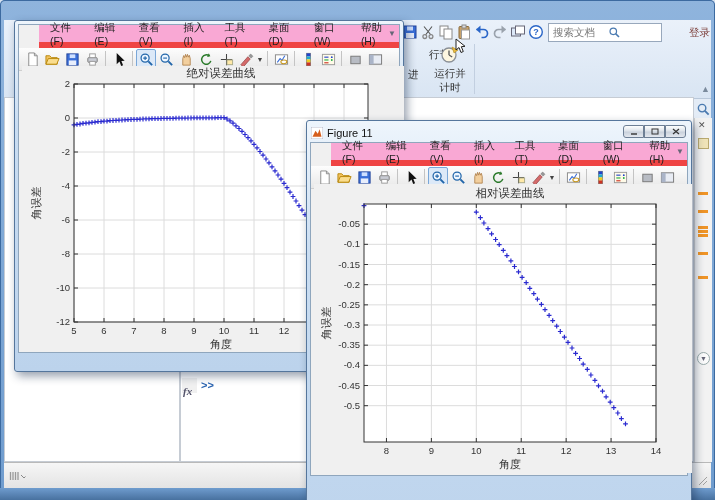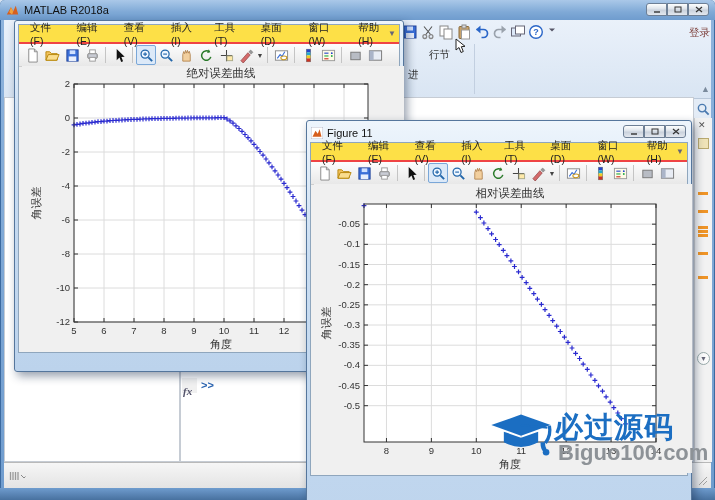--- a/index.html
+++ b/index.html
@@ -60,21 +60,21 @@
   .status-cell{position:absolute;top:3px;height:19px;border-left:1px solid #c6c6c6;font-size:11px;color:#333;display:flex;align-items:center;padding:0 10px;}
   #resize-grip{position:absolute;right:2px;top:12px;width:12px;height:12px;}
   #bottom-border{position:absolute;left:0;top:488px;width:715px;height:12px;background:linear-gradient(#6f9cce,#48719f);}
 
   
   .figwin{position:absolute;padding:3px;background:linear-gradient(#eef5fc,#c9ddf2 30%,#bcd3ec);
     border:1px solid #55769c;border-radius:3px;box-shadow:3px 4px 10px rgba(20,40,70,.45);box-sizing:border-box;}
   .fig-titlebar{height:18px;display:flex;align-items:center;position:relative;}
   .fig-title{font-size:11px;color:#111;margin-left:4px;}
   .fig-body{background:#f0f0f0;border:1px solid #8fa6bd;position:relative;}
-  .fig-menubar{height:17px;background:#fde047;border-bottom:2px solid #ef4444;display:flex;align-items:center;padding-left:4px;position:relative;}
+  .fig-menubar{height:17px;background:#f9a8d4;border-bottom:6px solid #ef4444;display:flex;align-items:center;padding-left:4px;position:relative;margin-left:20px;}
   .fig-menubar .mitem{font-size:10.5px;color:#222;padding:0 7px;}
   .menu-overflow{position:absolute;right:3px;color:#667;font-size:8px;}
   .fig-toolbar{height:22px;background:linear-gradient(#fdfdfd,#e8e8e8);border-bottom:1px solid #cfcfcf;display:flex;align-items:center;padding-left:3px;}
   .fig-toolbar .ticon{width:18px;height:18px;display:flex;align-items:center;justify-content:center;border:1px solid transparent;}
   .fig-toolbar .ticon.selected{border:1px solid #7aa7d8;background:#dce9f8;border-radius:2px;}
   .fig-toolbar .tsep{width:1px;height:16px;background:#c4c4c4;margin:0 3px;}
   .fig-toolbar .tdrop{width:8px;font-size:7px;color:#444;text-align:center;}
   .fig-canvas{position:absolute;left:3px;right:3px;bottom:3px;background:#f0f0f0;}
 
   svg text{font-family:"Liberation Sans",sans-serif;}
@@ -85,46 +85,20 @@
   #wm-en{position:absolute;left:70px;top:42px;font-size:22px;font-weight:bold;color:#8d9297;white-space:nowrap;}
 
   .z10{z-index:10;} .z20{z-index:20;}
 </style>
 </head>
 <body>
 
 <div id="screen">
 
   <div id="main-window">
-    <div id="main-titlebar">
-      <span style="margin-left:6px;display:inline-flex;">
-        <svg width="13" height="13" viewBox="0 0 16 16">
-            <path d="M1 13 L6 4 L9 9 L12 2 L15 13 Z" fill="#d65f1e"></path>
-            <path d="M6 4 L9 9 L7.5 13 L4 10 Z" fill="#f0a03c"></path>
-          </svg>
-      </span>
-      <span id="main-title">MATLAB R2018a</span>
-      <div class="btn-group" style="right:6px;top:3px;">
-        <div class="wbtn first">
-            <svg width="8" height="7">
-              <path d="M1 6h6" stroke="#333" stroke-width="1.4"></path>
-            </svg>
-          </div>
-        <div class="wbtn">
-            <svg width="8" height="7">
-              <rect x="1" y="1" width="6" height="5" fill="none" stroke="#333"></rect>
-            </svg>
-          </div>
-        <div class="wbtn last">
-            <svg width="8" height="7">
-              <path d="M1 1l6 5M7 1L1 6" stroke="#333" stroke-width="1.2"></path>
-            </svg>
-          </div>
-      </div>
-    </div>
 
     <div id="main-desktop">
 
       <div id="ribbon">
         <div id="qat">
             <span class="qicon"><svg width="16" height="16" viewBox="0 0 16 16">
                 <rect x="2" y="2" width="12" height="12" fill="#3a6fd8" stroke="#24459a"></rect>
                 <rect x="5" y="2.5" width="6" height="4" fill="#cfe0ff"></rect>
                 <rect x="4" y="9" width="8" height="5" fill="#e8eefc"></rect>
               </svg></span>
@@ -155,23 +129,43 @@
                 <rect x="5.5" y="2" width="9" height="8" fill="#fff" stroke="#667"></rect>
               </svg></span>
             <span class="qicon"><svg width="16" height="16" viewBox="0 0 16 16">
                 <circle cx="8" cy="8" r="6.3" fill="#fff" stroke="#2a66c8" stroke-width="1.4"></circle>
                 <text x="8" y="11.2" font-size="9" font-weight="bold" text-anchor="middle" fill="#2a66c8">?</text>
               </svg></span>
             <span class="qicon"><svg width="12" height="12" viewBox="0 0 16 16">
                 <path d="M4 6l4 4 4-4z" fill="#556"></path>
               </svg></span>
           </div>
+        <div id="doc-search">
+          <span>搜索文档</span>
+          <span style="margin-right:2px;display:inline-flex;">
+              <svg width="13" height="13" viewBox="0 0 16 16">
+                <circle cx="6.5" cy="6.5" r="4" fill="none" stroke="#4a7ab0" stroke-width="1.5"></circle>
+                <path d="M9.5 9.5l4 4" stroke="#4a7ab0" stroke-width="2"></path>
+              </svg>
+            </span>
+        </div>
         <span id="sign-in">登录</span>
         <span class="ribbon-fragment" style="left:425px;top:28px;">行节</span>
         <span class="ribbon-fragment" style="left:404px;top:48px;">进</span>
+        <div id="run-time-btn">
+          <span style="display:inline-block;margin-top:1px;">
+            <svg width="22" height="22" viewBox="0 0 22 22">
+                <circle cx="10" cy="12" r="7" fill="#fdf6e0" stroke="#8a8f96" stroke-width="1.3"></circle>
+                <path d="M10 12V7.5M10 12l3.2 2" stroke="#555" stroke-width="1.3"></path>
+                <path d="M13 4l6 3-4 3z" fill="#e8b93c" stroke="#b08a20" stroke-width="0.6"></path>
+              </svg>
+          </span><br>
+          <span>运行并</span><br>
+          <span>计时</span>
+        </div>
         <div id="ribbon-sep"></div>
         <span id="ribbon-collapse">▲</span>
         <span id="mouse-cursor">
           <svg width="13" height="16" viewBox="0 0 13 16">
               <path d="M1 1 L1 12 L4 9.5 L6 14.5 L8.3 13.5 L6.3 8.7 L10 8.3 Z" fill="#fff" stroke="#222" stroke-width="1"></path>
             </svg>
         </span>
       </div>
 
       <div id="combo-bar">
@@ -681,28 +675,14 @@
             <line x1="342" y1="221.69491525423732" x2="338" y2="221.69491525423732" stroke="#333"></line>
             <text x="46" y="224.69491525423732" font-size="9.5" fill="#333" text-anchor="end">-0.5</text>
             <text x="196" y="13" font-size="11.5" fill="#333" text-anchor="middle">相对误差曲线</text>
             <text x="196" y="284" font-size="11" fill="#333" text-anchor="middle">角度</text>
             <text x="16" y="139" font-size="11" fill="#333" text-anchor="middle" transform="rotate(-90 16 139)">角误差</text>
           </svg>
       </div>
     </div>
   </div>
 
-  <div id="watermark">
-    <span style="position:absolute;left:0;top:6px;">
-      <svg width="66" height="66" viewBox="0 0 100 100">
-        <path d="M5 32 L50 16 L95 32 L50 48 Z" fill="#1b6ec2"></path>
-        <path d="M24 42 v16 q26 14 52 0 v-16 L50 51 Z" fill="#1b6ec2"></path>
-        <path d="M93 33 q3 14 -6 26" stroke="#1b6ec2" stroke-width="5" fill="none"></path>
-        <path d="M83 58 q0 10 4 12" stroke="#1b6ec2" stroke-width="7" fill="none"></path>
-        <circle cx="88" cy="73" r="5" fill="#1b6ec2"></circle>
-        <path d="M50 32 l40 4" stroke="#1b6ec2" stroke-width="3"></path>
-      </svg>
-    </span>
-    <span id="wm-cn">必过源码</span>
-    <span id="wm-en">Biguo100.com</span>
-  </div>
 
 </div>
 
 </body></html>

